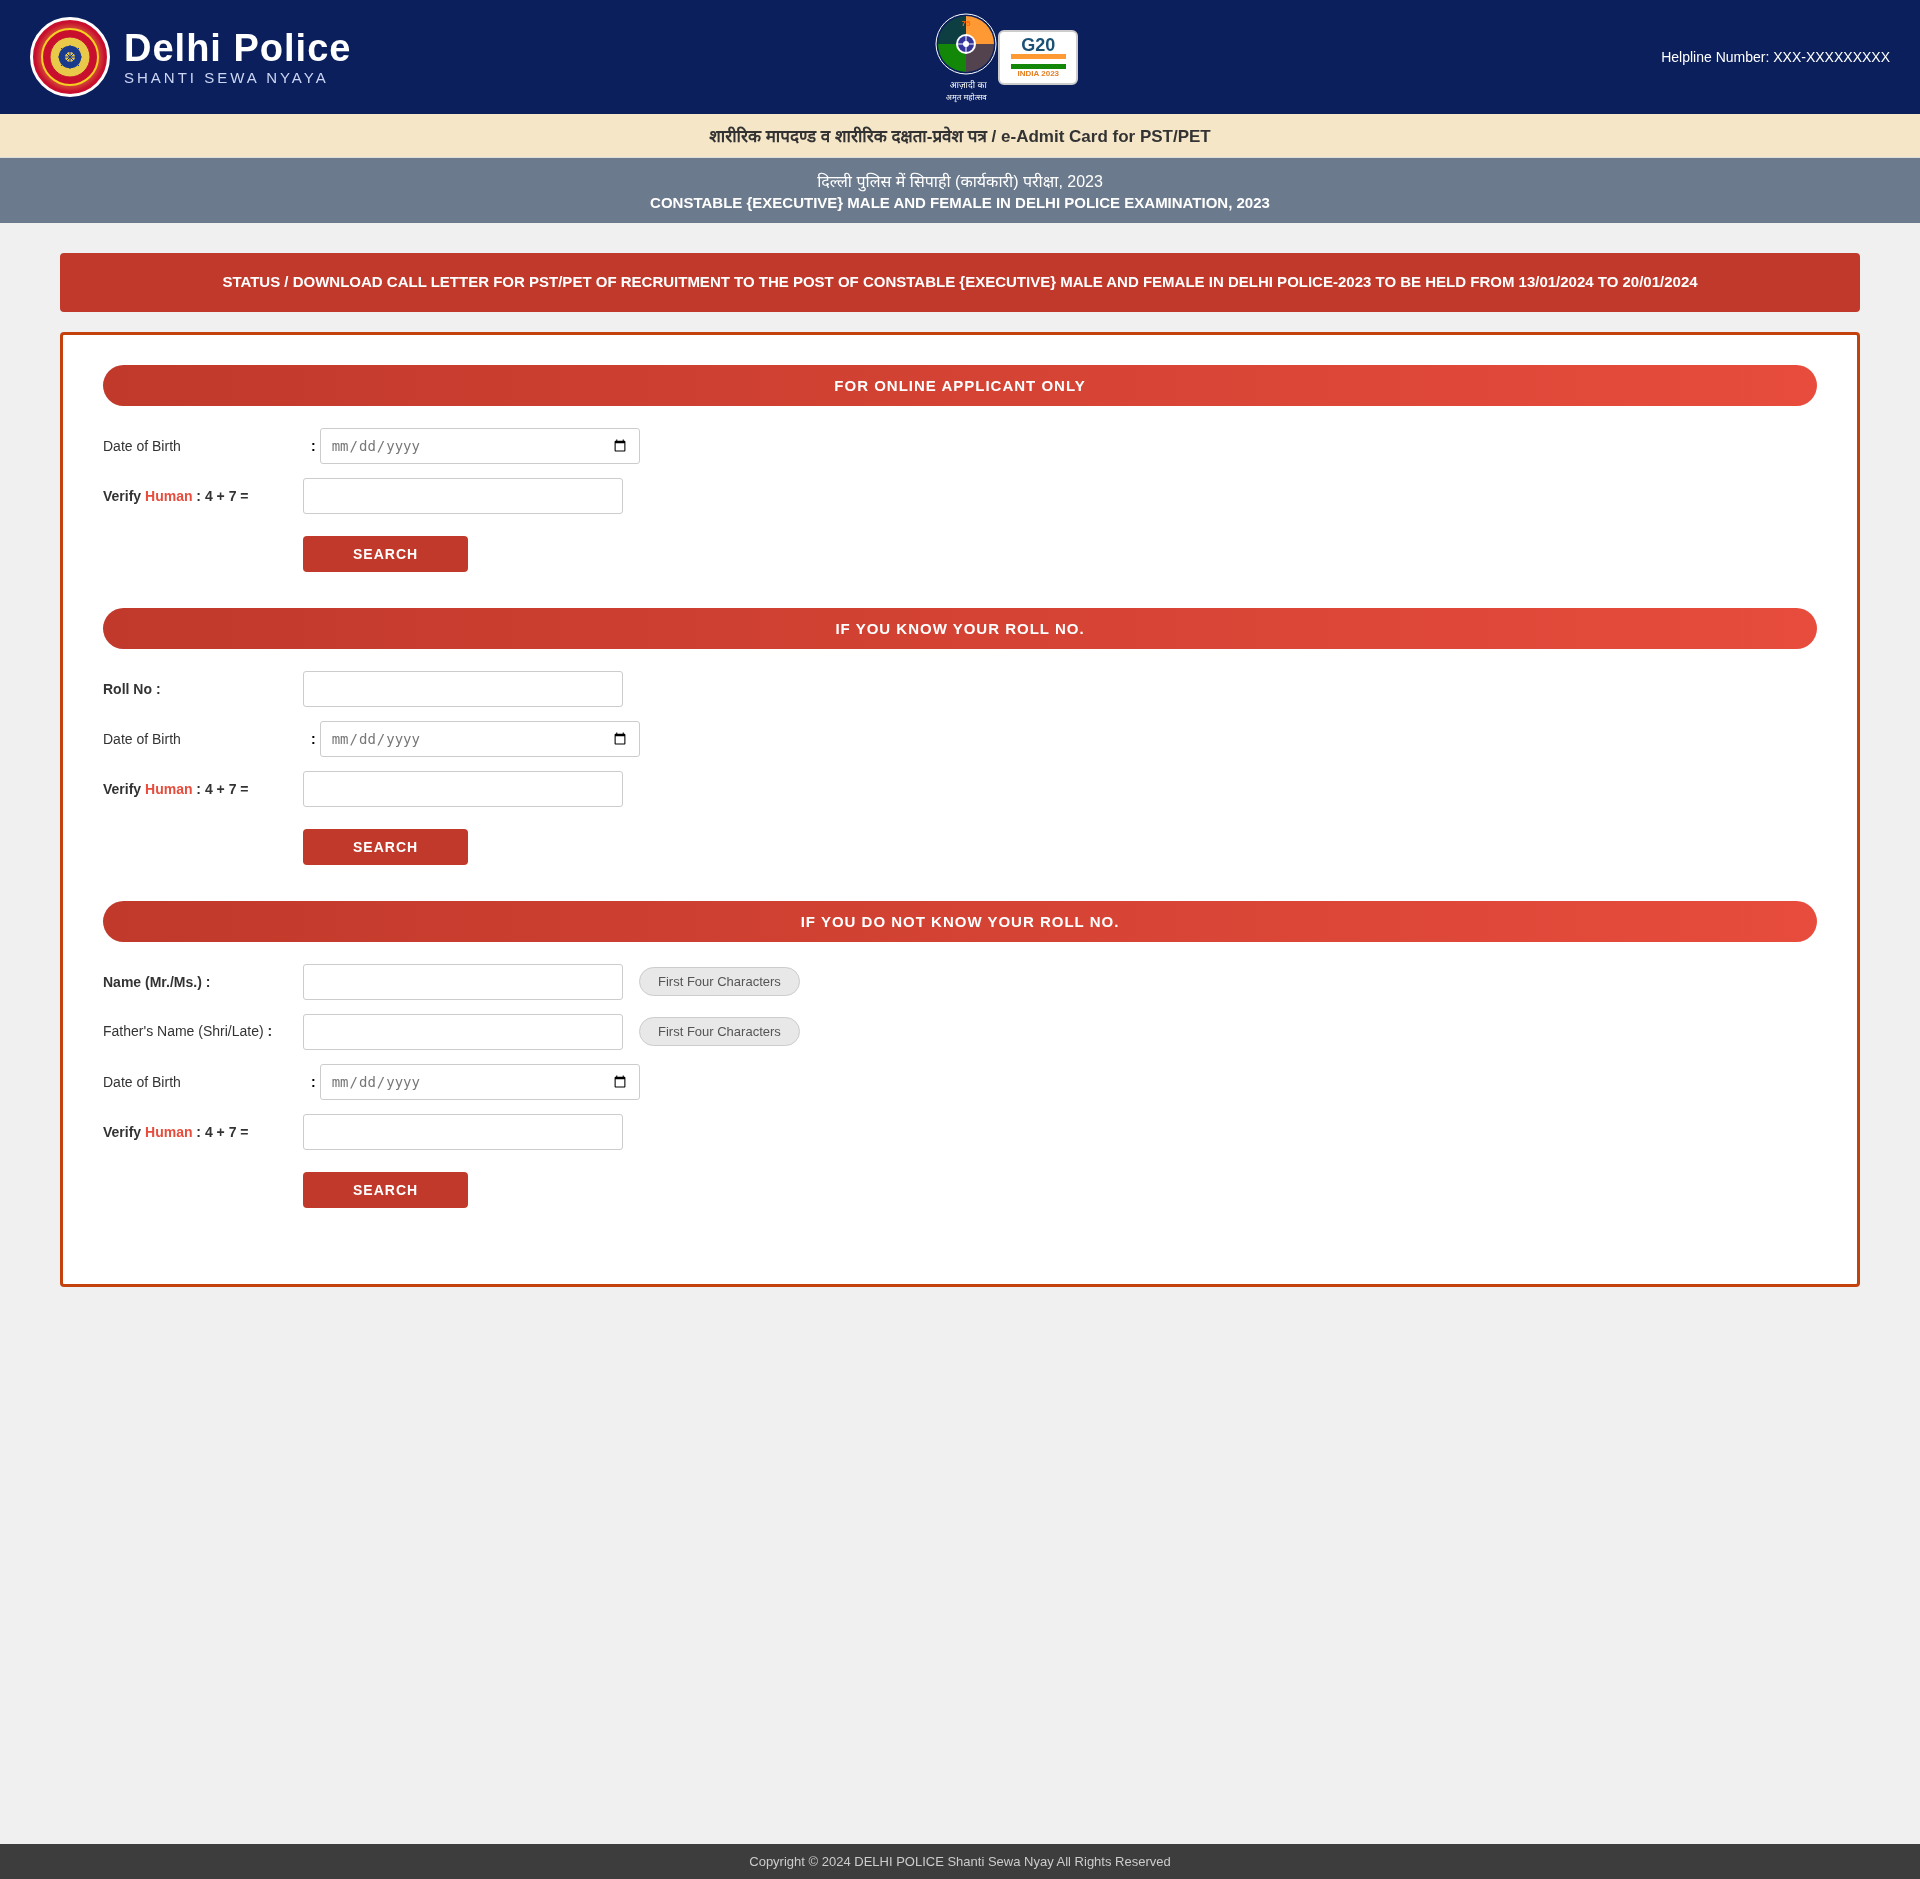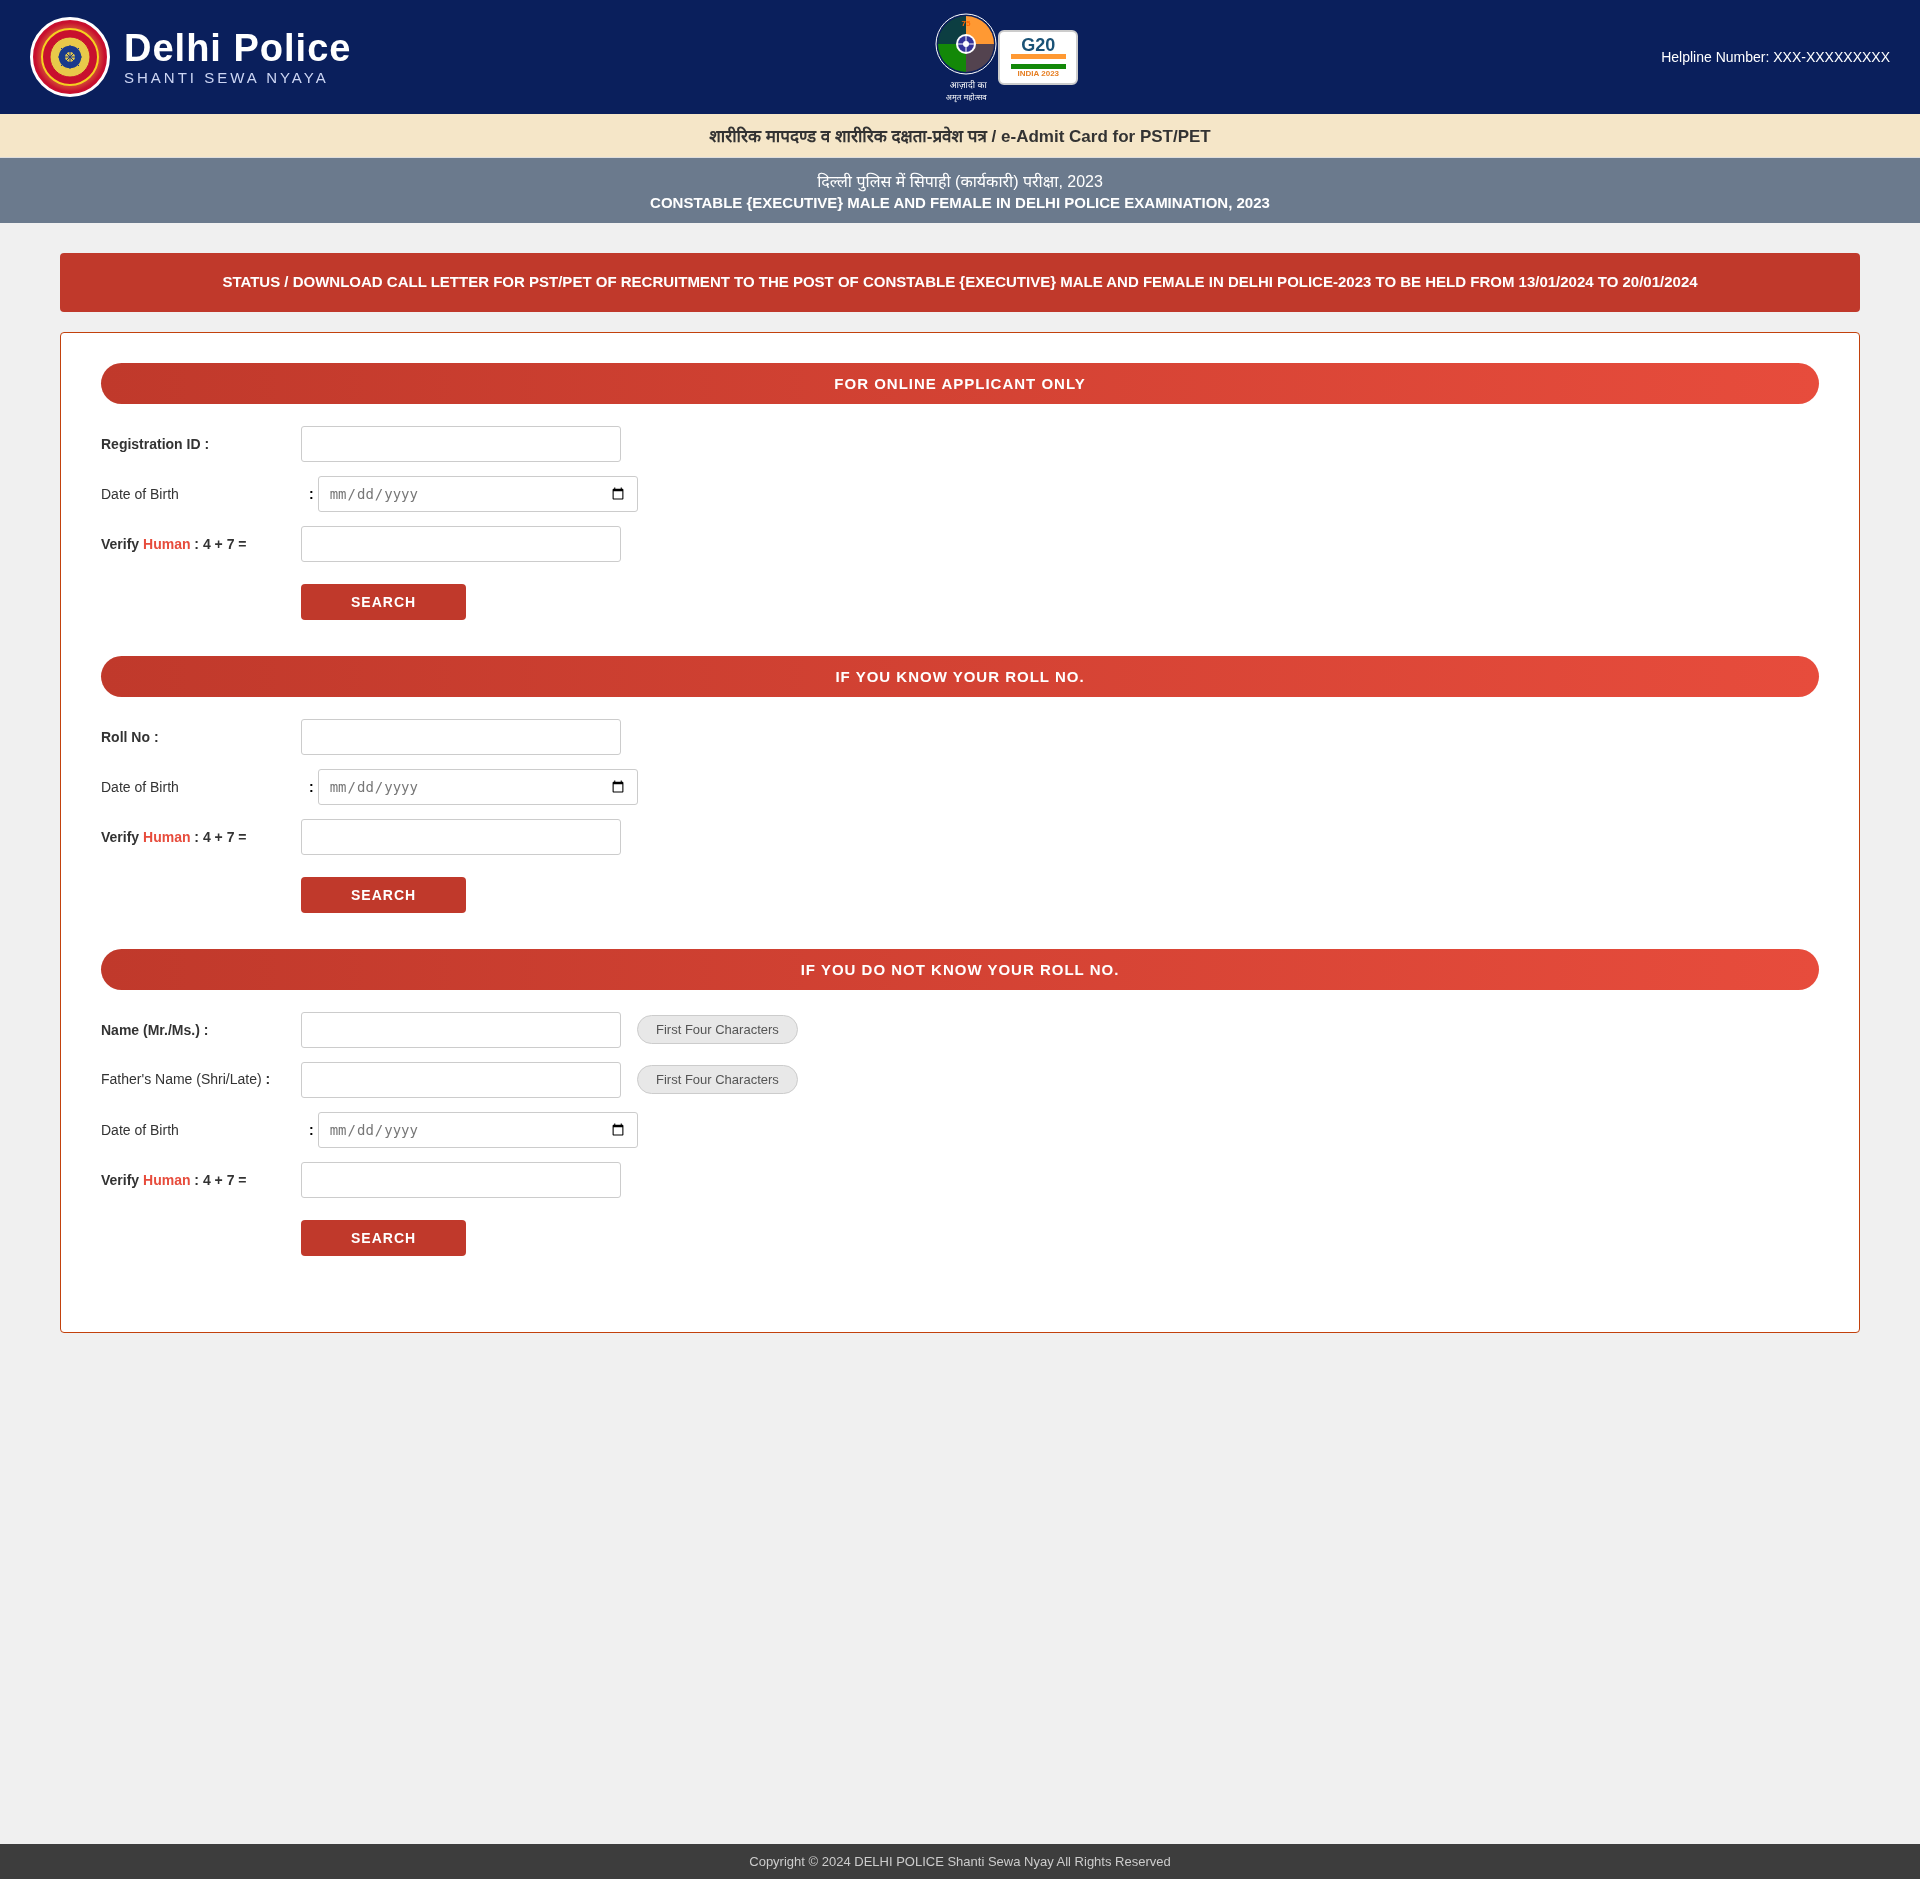--- a/index.html
+++ b/index.html
@@ -133,21 +133,21 @@
       font-size: 15px;
       font-weight: bold;
       border-radius: 4px;
       margin-bottom: 20px;
       line-height: 1.5;
     }
 
     
     .form-card {
       background: #fff;
-      border: 1px solid #c2410c;
+      border: 3px solid #c2410c;
       border-radius: 4px;
       padding: 30px 40px 40px;
     }
 
     
     .section-header {
       background: linear-gradient(to right, #c0392b, #e74c3c);
       color: #fff;
       text-align: center;
       padding: 12px 20px;
@@ -334,26 +334,20 @@
 
   <div class="alert-banner">
     <span>STATUS / DOWNLOAD CALL LETTER FOR PST/PET OF RECRUITMENT TO THE POST OF CONSTABLE {EXECUTIVE} MALE AND FEMALE IN DELHI POLICE-2023 TO BE HELD FROM 13/01/2024 TO 20/01/2024</span>
   </div>
 
   <div class="form-card">
 
     <div class="form-section">
       <div class="section-header">FOR ONLINE APPLICANT ONLY</div>
 
-      <div class="form-group">
-        <div class="form-label">
-          <span>Registration ID</span> <span>:</span>
-        </div>
-        <input type="text" class="form-input" style="">
-      </div>
 
       <div class="form-group">
         <div class="form-label" style="margin-right: 4px;">Date of Birth</div>
         <span style="margin-left:4px; margin-right:4px; font-weight:bold; font-size:14px;">:</span>
         <input type="date" class="form-input" style="margin-left: 0px;">
       </div>
 
       <div class="form-group">
         <div class="form-label">
           <span class="verify-label">

